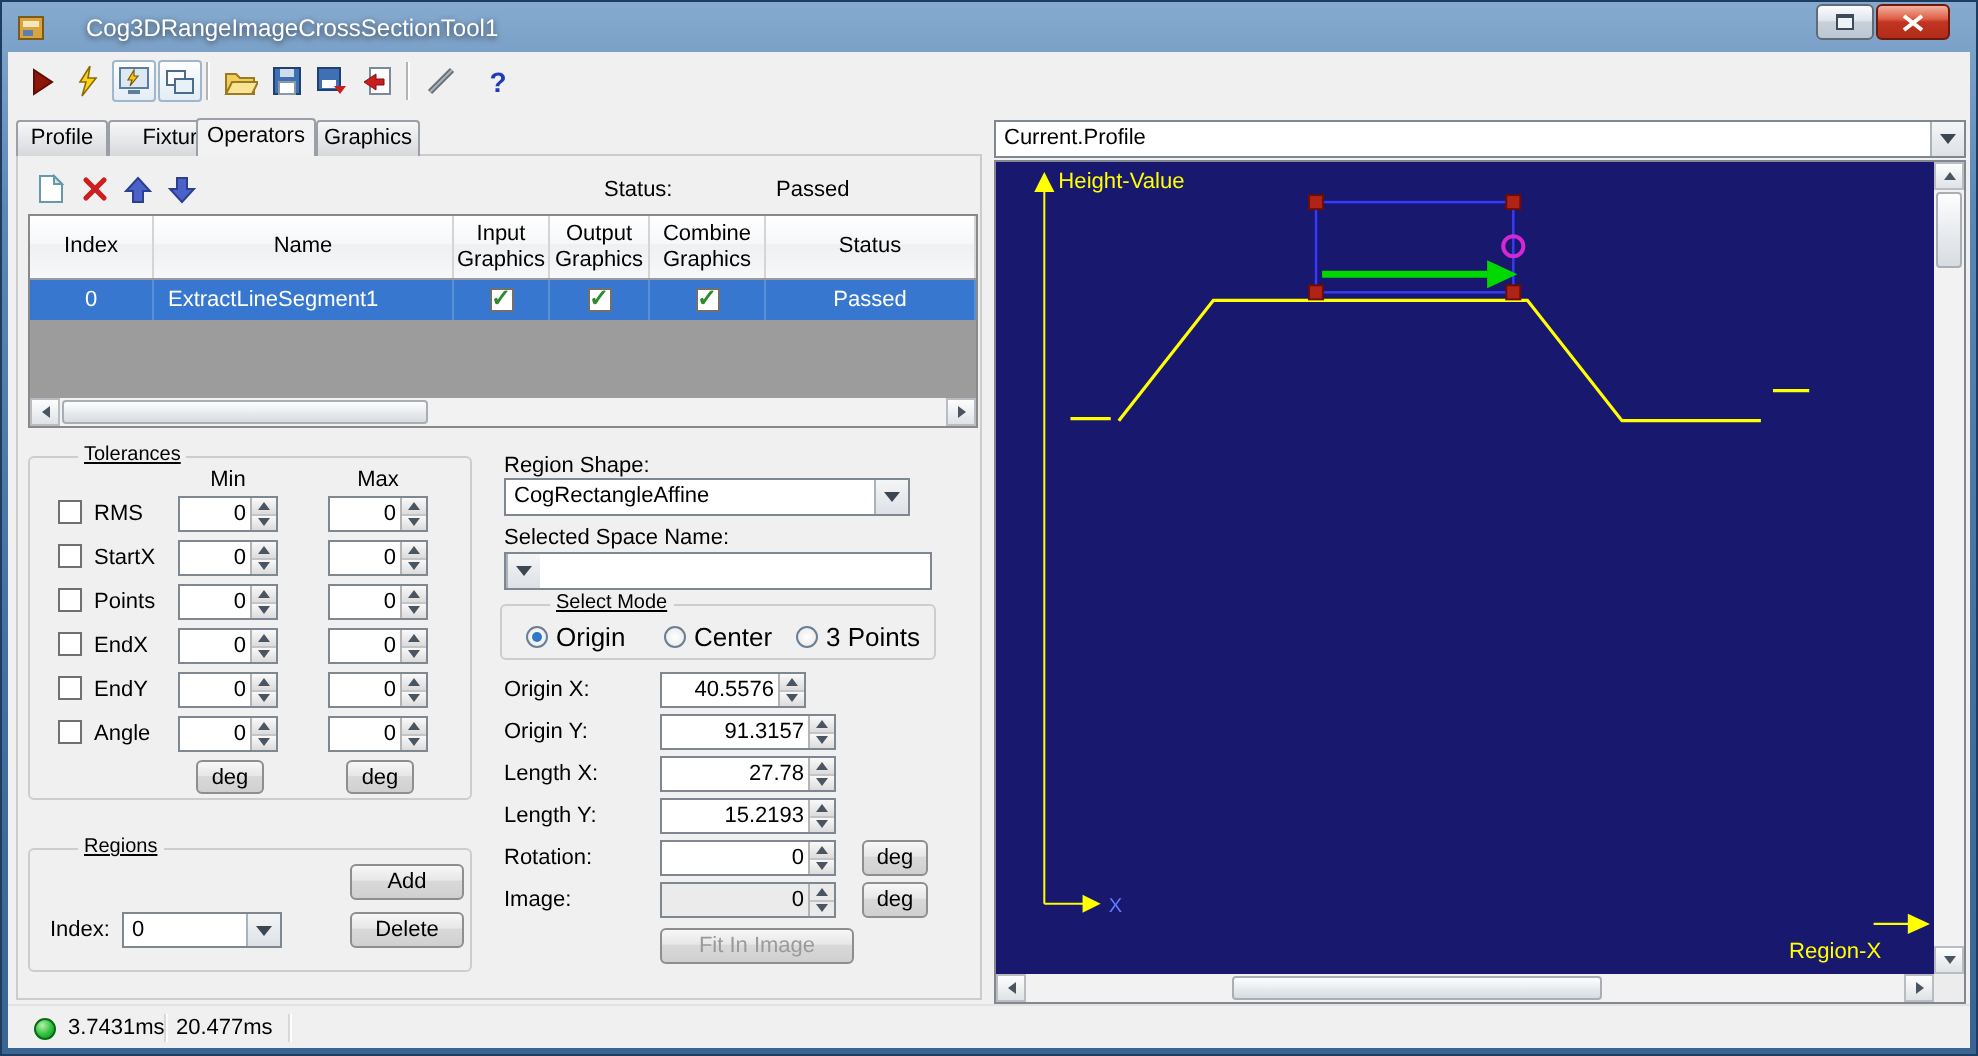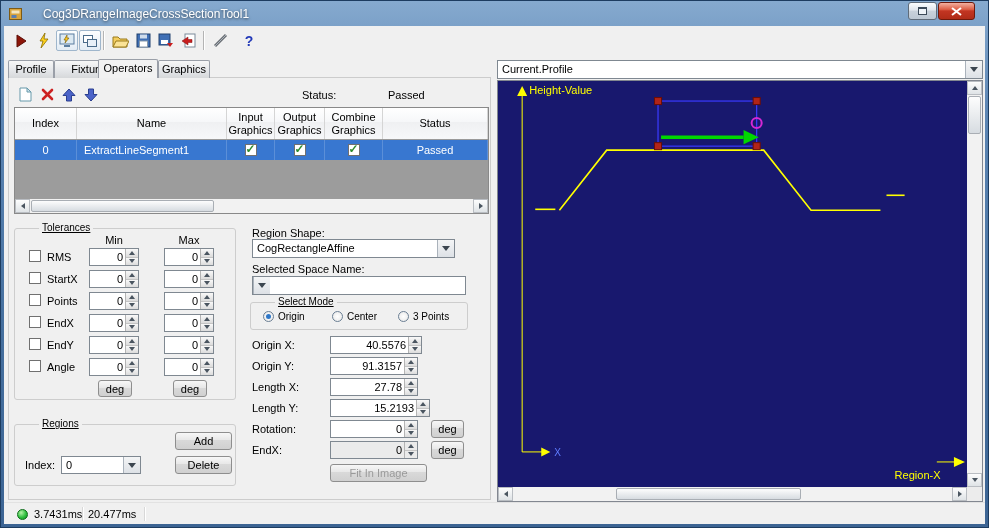--- a/index.html
+++ b/index.html
@@ -70,21 +70,21 @@
   .spin-b { flex: 1; display: flex; align-items: center; justify-content: center; background: linear-gradient(#f9f9f9, #dcdcdc); }
   .spin-b.up { border-bottom: 1px solid #c4c4c4; }
   .spin.disabled { background: #ebebeb; }
   .spin.disabled .spin-b { background: #eaeaea; }
   .btn { position: absolute; border: 1px solid #8e8e8e; border-radius: 3px; background: linear-gradient(#f7f7f7, #e7e7e7 45%, #d9d9d9 46%, #d0d0d0); display: flex; align-items: center; justify-content: center; font-size: 11px; }
   .btn.disabled { color: #9a9a9a; }
   .combo { position: absolute; height: 19px; border: 1px solid #7f8891; background: #fff; display: flex; align-items: stretch; }
   .combo-text { flex: 1; padding: 2px 4px; white-space: nowrap; overflow: hidden; }
   .combo-arrow { width: 17px; background: linear-gradient(#f4f5f6, #dde1e6); border-left: 1px solid #aab2bb; display: flex; align-items: center; justify-content: center; }
   .tri-down { width: 0; height: 0; border-left: 4px solid transparent; border-right: 4px solid transparent; border-top: 5px solid #3c4650; }
-  .radio { position: absolute; display: flex; align-items: center; gap: 4px; font-size: 10px; justify-content: space-between; }
+  .radio { position: absolute; display: flex; align-items: center; gap: 4px; font-size: 13px; justify-content: space-between; }
   .rad { width: 11px; height: 11px; border-radius: 50%; border: 1px solid #6b7f94; background: radial-gradient(#ffffff, #e6e6e6); display: flex; }
   .radio.selected .rad::after { content: ""; width: 5px; height: 5px; border-radius: 50%; background: #2f77c8; margin: auto; }
   
   .profile-combo { top: 60px; left: 497px; width: 486px; }
   .display { position: absolute; left: 497px; top: 80px; width: 486px; height: 422px; border: 1px solid #828790;
              display: grid; grid-template-columns: 1fr 15px; grid-template-rows: 1fr 14px; background: #f0f0f0; }
   .plot-area { background: #bef264; overflow: hidden; }
   .plot-area svg { display: block; width: 100%; height: 100%; }
   svg text { font-family: "Liberation Sans", sans-serif; }
   polyline { fill: none; }
@@ -447,21 +447,21 @@
         <span class="rad"></span>
         <span>Center</span>
       </div>
     <div class="radio" style="left:147px;top:8px">
         <span class="rad"></span>
         <span>3 Points</span>
       </div>
   </div>
 
   <div class="lbl" style="left:252px;top:339px">Origin X:</div>
-  <div class="spin" style="left:330px;top:336px;width:92px">
+  <div class="spin" style="left:330px;top:336px;width:73px">
       <input value="40.5576" style="">
       <div class="spin-btns">
         <div class="spin-b up">
           <div class="tri-u"></div>
         </div>
         <div class="spin-b">
           <div class="tri-d"></div>
         </div>
       </div>
     </div>
@@ -486,21 +486,21 @@
         <div class="spin-b up">
           <div class="tri-u"></div>
         </div>
         <div class="spin-b">
           <div class="tri-d"></div>
         </div>
       </div>
     </div>
 
   <div class="lbl" style="left:252px;top:402px">Length Y:</div>
-  <div class="spin" style="left:330px;top:399px;width:100px">
+  <div class="spin" style="left:330px;top:399px;width:88px">
       <input value="15.2193" style="">
       <div class="spin-btns">
         <div class="spin-b up">
           <div class="tri-u"></div>
         </div>
         <div class="spin-b">
           <div class="tri-d"></div>
         </div>
       </div>
     </div>
@@ -512,21 +512,21 @@
         <div class="spin-b up">
           <div class="tri-u"></div>
         </div>
         <div class="spin-b">
           <div class="tri-d"></div>
         </div>
       </div>
     </div>
   <div class="btn" style="left:431px;top:420px;width:33px;height:18px">deg</div>
 
-  <div class="lbl" style="left:252px;top:444px">EndX:</div>
+  <div class="lbl" style="left:252px;top:444px">Image:</div>
   <div class="spin disabled" style="left:330px;top:441px;width:88px">
       <input value="0" style="">
       <div class="spin-btns">
         <div class="spin-b up">
           <div class="tri-u"></div>
         </div>
         <div class="spin-b">
           <div class="tri-d"></div>
         </div>
       </div>

